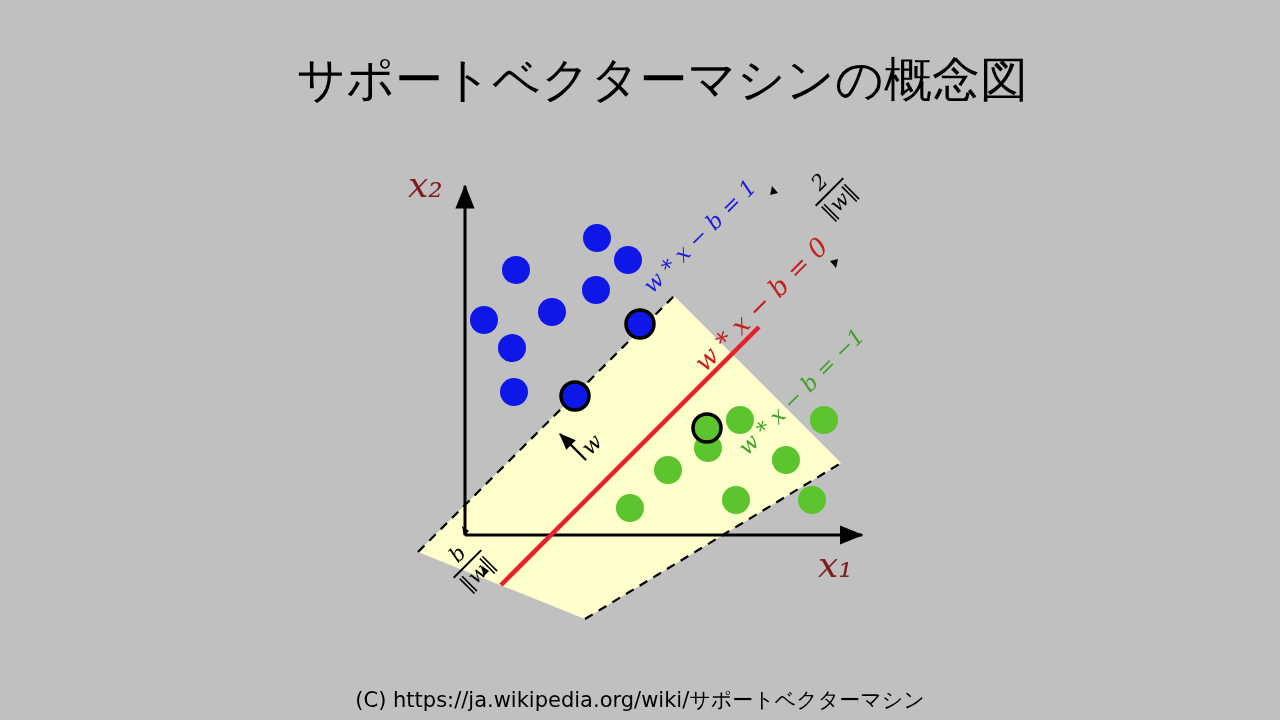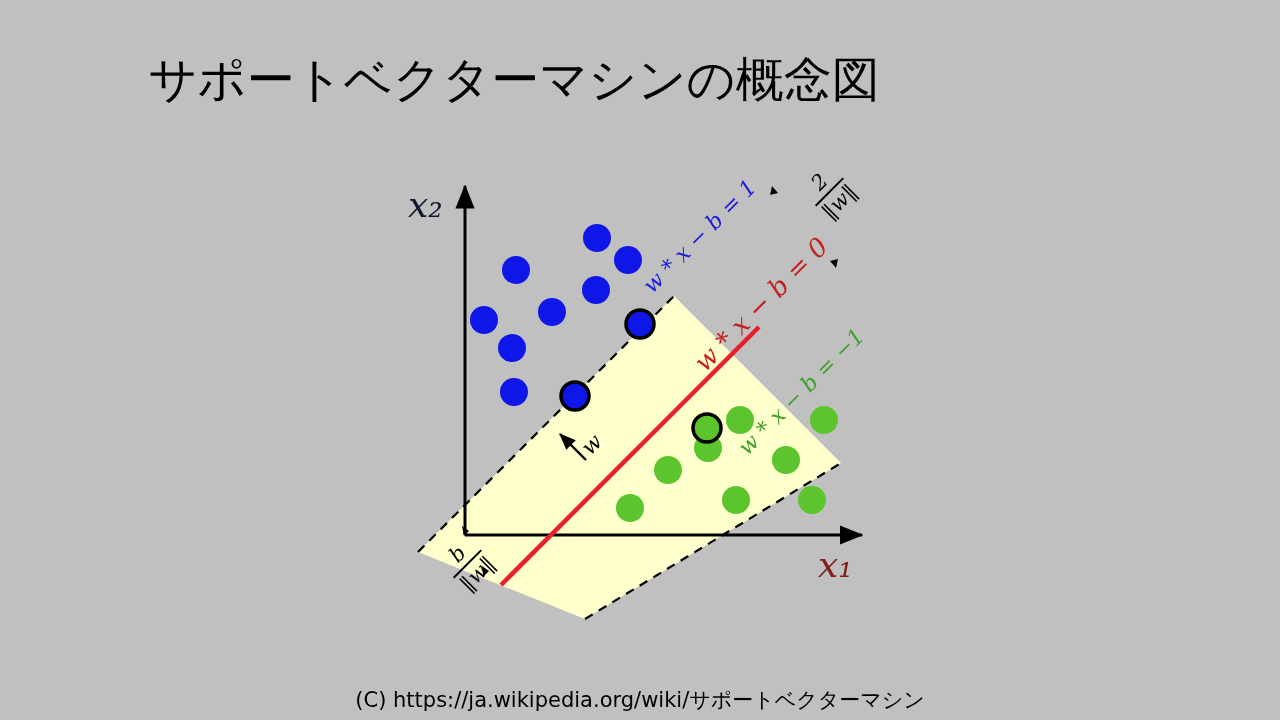--- a/index.html
+++ b/index.html
@@ -18,21 +18,21 @@
     position: absolute;
     left: 0; top: 0;
     width: 1280px;
     height: 720px;
   }
   #slide-title {
     position: absolute;
     left: 0;
     top: 48px;
     width: 1028px;
-    text-align: center;
+    text-align: right;
     font-size: 48px;
     line-height: 62px;
     color: #000000;
     font-family: "DejaVu Sans", "Liberation Sans", sans-serif;
     font-weight: normal;
     letter-spacing: 0px;
     white-space: nowrap;
   }
   #slide-footer {
     position: absolute;
@@ -138,21 +138,21 @@
         <path d="M372,26 l6,7 l-8,2 z" fill="#000000"></path>
         <path d="M436,108 l-6,-7 l8,-2 z" fill="#000000"></path>
       </g>
 
       <g>
         <path d="M62,366 l7,5 l-5,5 z" fill="#000000"></path>
         <path d="M82,406 l7,5 l-5,5 z" fill="#000000"></path>
       </g>
     </svg>
 
-    <div style="position:absolute; left:8px; top:24px; font-size:36px; color:#0f172a;" class="mathlabel">x₂</div>
+    <div style="position:absolute; left:8px; top:4px; font-size:36px; color:#7f1d1d;" class="mathlabel">x₂</div>
 
     <div style="position:absolute; left:418px; top:384px; font-size:36px; color:#7f1d1d;" class="mathlabel">x₁</div>
 
     <div style="position:absolute; left:238px; top:120px; font-size:22px; color:#1b1bdd;
                 transform: rotate(-45deg); transform-origin: 0 0; white-space:nowrap;" class="mathlabel">w * x − b = 1</div>
 
     <div style="position:absolute; left:288px; top:196px; font-size:26px; color:#c42020;
                 transform: rotate(-45deg); transform-origin: 0 0; white-space:nowrap;" class="mathlabel">w * x − b = 0</div>
 
     <div style="position:absolute; left:333px; top:282px; font-size:22px; color:#3fa02a;

